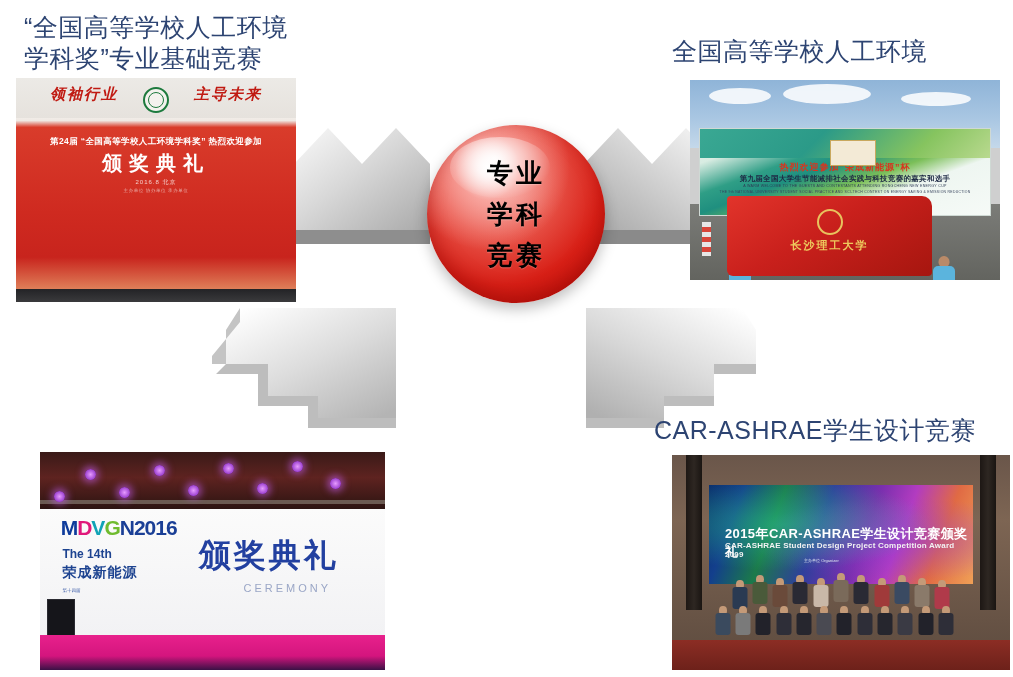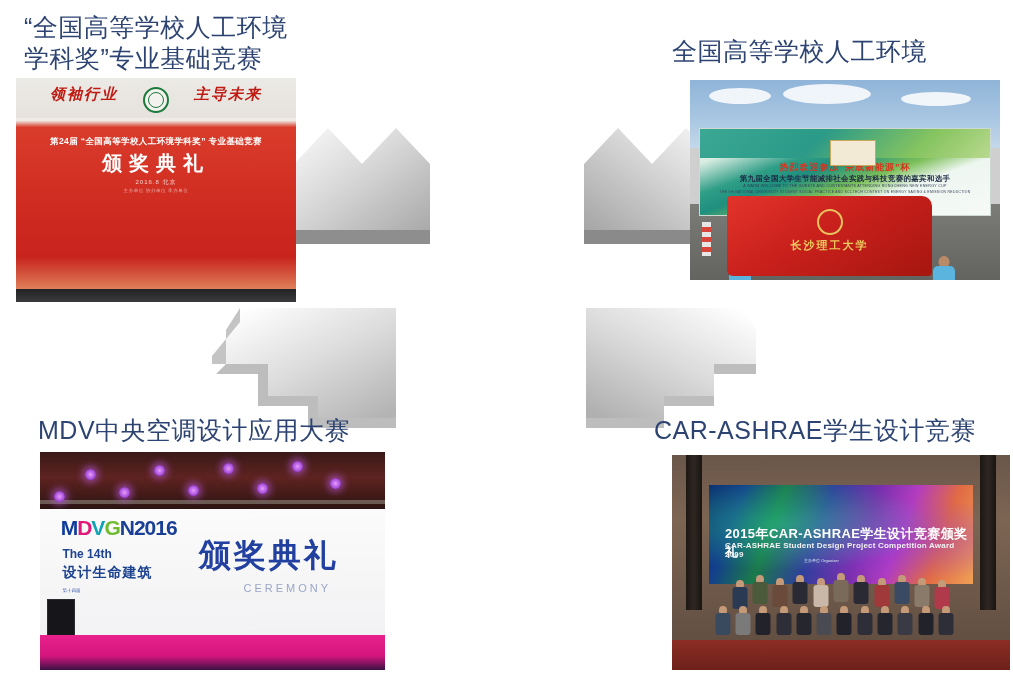--- a/index.html
+++ b/index.html
@@ -260,21 +260,21 @@
     </svg>
   </div>
 
   <div class="photo" id="ph-tl">
     <div class="p1-wall"></div>
     <div class="p1-toprow"></div>
     <div class="p1-slogan">
       <span style="margin-right:56px">领袖行业</span><span style="margin-left:20px">主导未来</span>
     </div>
     <div class="p1-seal"></div>
-    <div class="p1-line1">第24届 “全国高等学校人工环境学科奖” 专业基础竞赛</div>
+    <div class="p1-line1">第24届 “全国高等学校人工环境学科奖” 热烈欢迎参加</div>
     <div class="p1-line2">颁奖典礼</div>
     <div class="p1-line3">2016.8 北京</div>
     <div class="p1-line4">主办单位 协办单位 承办单位</div>
     <div class="p1-people">
       <div class="pp" style="left:9%">
           <div class="head"></div>
           <div class="torso" style="background:#9fb4cc"></div>
         </div>
       <div class="pp" style="left:25%">
           <div class="head"></div>
@@ -351,21 +351,21 @@
     <div class="p3-lamp" style="left:43%; top:15%"></div>
     <div class="p3-lamp" style="left:53%; top:5%"></div>
     <div class="p3-lamp" style="left:63%; top:14%"></div>
     <div class="p3-lamp" style="left:73%; top:4%"></div>
     <div class="p3-lamp" style="left:84%; top:12%"></div>
     <div class="p3-screen">
       <div class="p3-mdv">
         <span class="c1">M</span><span class="c2">D</span><span class="c3">V</span><span class="c4">G</span><span class="c5">N2016</span>
       </div>
       <div class="p3-14">The 14th</div>
-      <div class="p3-cn">设计生命建筑</div>
+      <div class="p3-cn">荣成新能源</div>
       <div class="p3-sm">第十四届</div>
       <div class="p3-big">颁奖典礼</div>
       <div class="p3-cer">CEREMONY</div>
     </div>
     <div class="p3-p" style="left:7%">
         <div class="h"></div>
         <div class="b" style="background:#1d1d24"></div>
         <div class="l"></div>
       </div>
     <div class="p3-p" style="left:16%">
@@ -520,20 +520,26 @@
           <div class="h"></div>
           <div class="b" style="background:#22222a"></div>
         </div>
       <div class="p4-r" style="left:81%;top:70%">
           <div class="h"></div>
           <div class="b" style="background:#2e2e38"></div>
         </div>
     </div>
   </div>
 
+  <div id="sphere">
+    <div class="lbl">
+      <span>专业</span>
+      <span>学科</span>
+      <span>竞赛</span>
+    </div>
+  </div>
 
   <div class="caption" id="cap-tl">“全国高等学校人工环境
 学科奖”专业基础竞赛</div>
   <div class="caption" id="cap-tr">全国高等学校人工环境</div>
-  <div class="caption" id="cap-bl">MDV中央空调设计应用大赛</div>
   <div class="caption" id="cap-br">CAR-ASHRAE学生设计竞赛</div>
 
 </div>
 
 </body></html>

